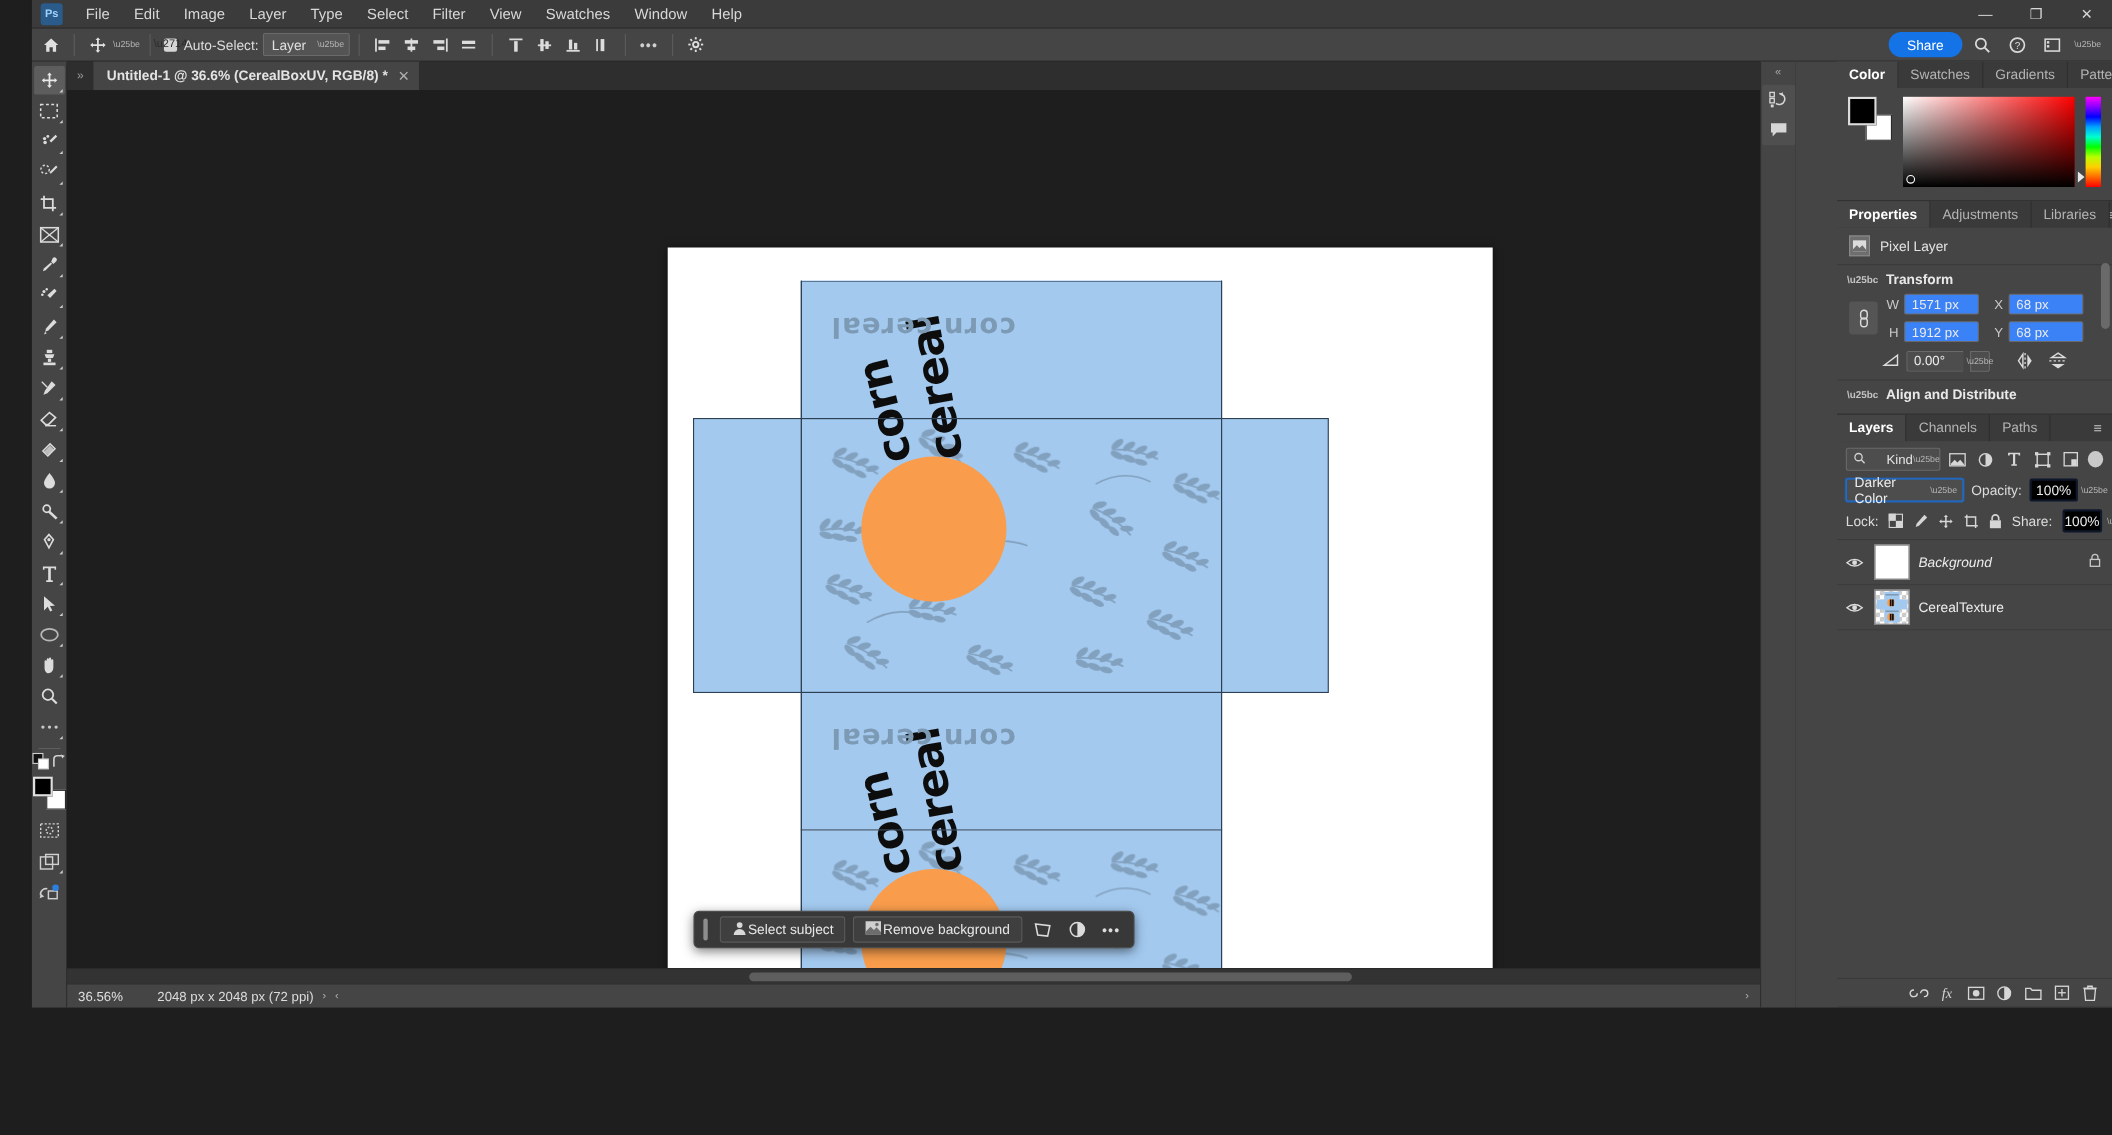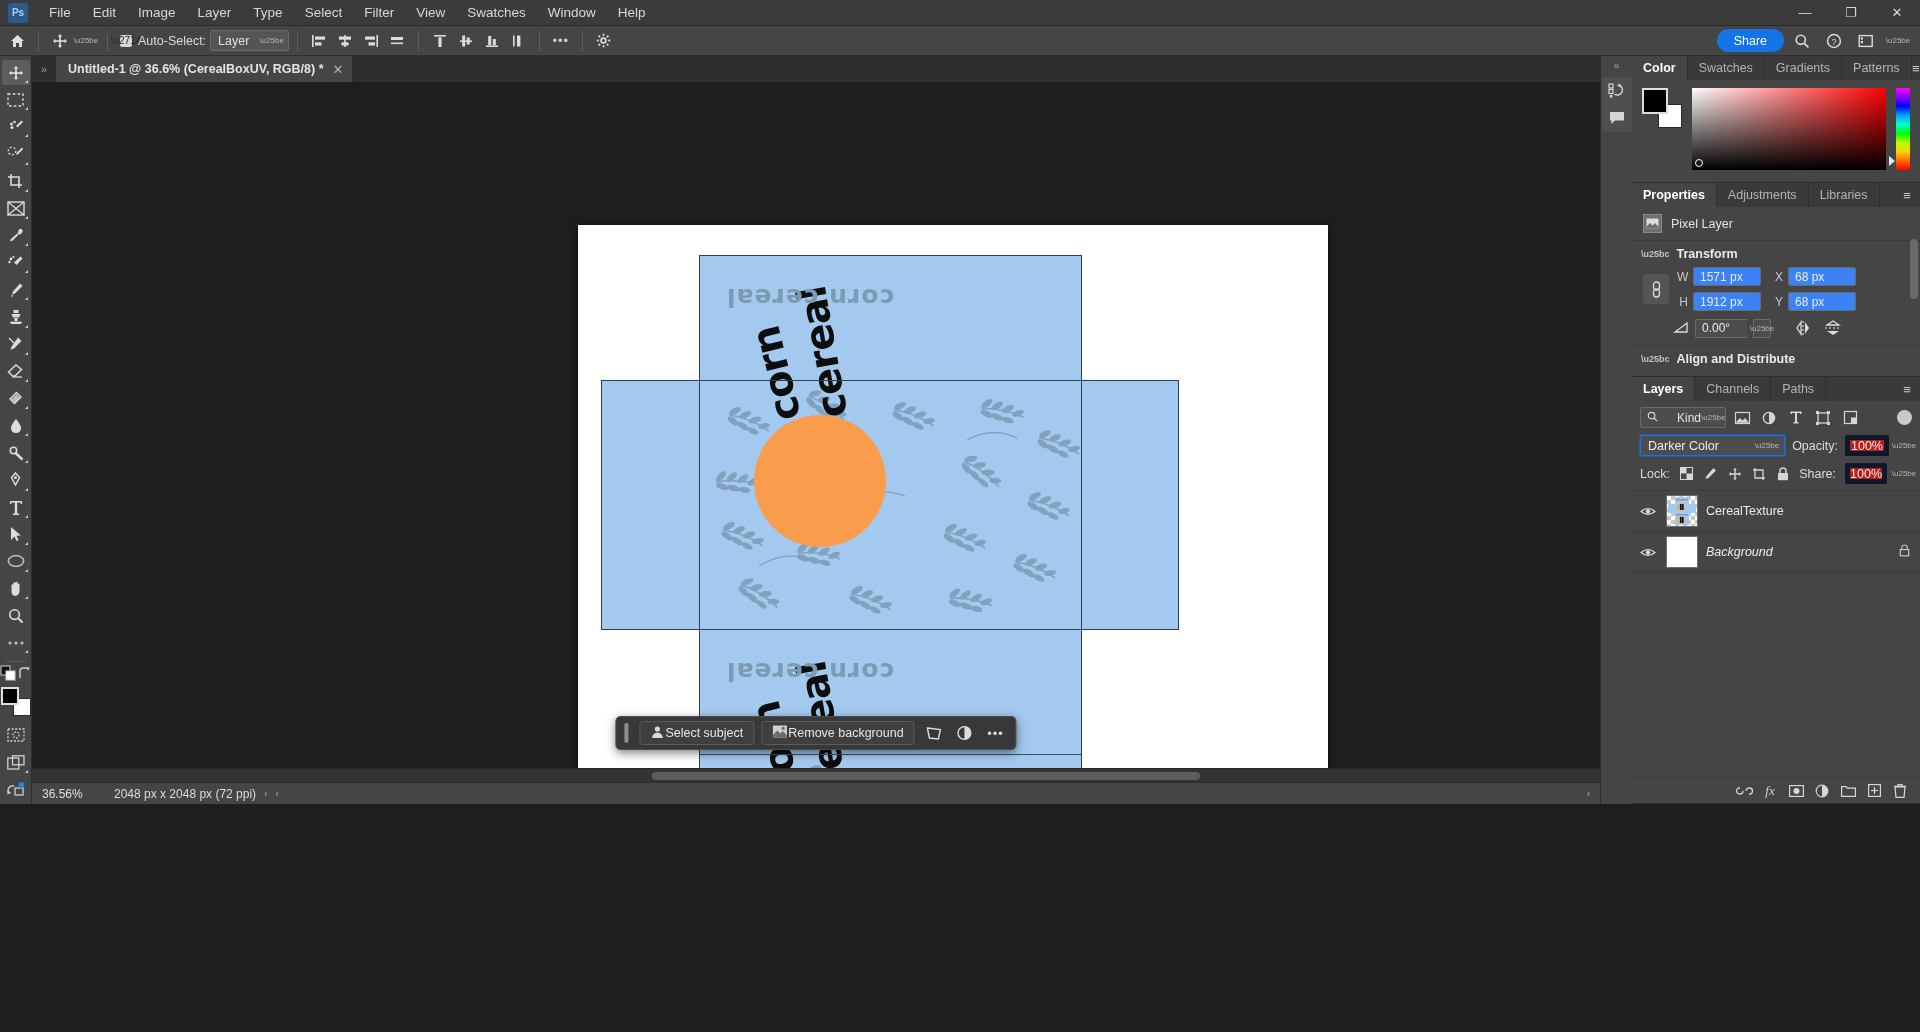--- a/index.html
+++ b/index.html
@@ -4,21 +4,21 @@
 <style>
   * { margin:0; padding:0; box-sizing:border-box; }
   html,body { width:1920px; height:1032px; overflow:hidden; }
   body {
     background:#1e1e1e;
     font-family:"Liberation Sans", sans-serif;
     color:#d4d4d4;
     font-size:13px;
     -webkit-font-smoothing:antialiased;
   }
-  .app { position:relative; width:1920px; height:804px; display:flex; flex-direction:column; }
+  .app { position:relative; width:1920px; height:916px; display:flex; flex-direction:column;padding-left:29px; }
 
   
   .menubar {
     height:26px; background:#3b3b3b; display:flex; align-items:center;
     border-bottom:1px solid #2a2a2a; flex:0 0 26px;
   }
   .ps-logo {
     width:20px;height:20px;margin:0 10px 0 8px;border-radius:3px;
     background:#2a5b8a; color:#9fd3ff; font-size:10px; font-weight:bold;
     display:flex;align-items:center;justify-content:center; letter-spacing:0;
@@ -145,21 +145,21 @@
   .minidock {
     width:32px;background:#454545;border-left:1px solid #2e2e2e;
     display:flex;flex-direction:column;align-items:center;flex:0 0 32px;
   }
   .md-collapse { width:32px;height:18px;display:flex;align-items:center;justify-content:center;color:#a8a8a8;font-size:10px; }
   .md-group { background:#4f4f4f;width:30px;border-radius:2px;margin-top:3px;padding:3px 0;display:flex;flex-direction:column;align-items:center;gap:5px; }
   .md-ico { width:26px;height:22px;display:flex;align-items:center;justify-content:center;color:#d4d4d4; }
 
   
   .rightpanels { width:288px;background:#454545;display:flex;flex-direction:column;flex:0 0 288px; }
-  .panelgroup { background:#454545; border-bottom:1px solid #2e2e2e; }
+  .panelgroup { background:#454545; border-bottom:1px solid #2e2e2e;margin-left:38px; }
   .paneltabs { height:24px;display:flex;align-items:stretch;background:#3a3a3a; }
   .ptab {
     padding:0 11px;display:flex;align-items:center;font-size:12.5px;color:#b4b4b4;
     border-right:1px solid #2f2f2f;
   }
   .ptab.active { background:#454545;color:#ffffff;font-weight:bold; }
   .pmenu { margin-left:auto;width:26px;display:flex;align-items:center;justify-content:center;color:#c7c7c7;font-size:13px; }
 
   
   .colorbody { padding:8px 10px 12px 10px; display:flex; gap:10px; align-items:flex-start;}
@@ -211,21 +211,21 @@
   }
   .fico { width:22px;height:21px;display:flex;align-items:center;justify-content:center;color:#d6d6d6; }
   .toggleswitch { margin-left:auto;width:15px;height:15px;border-radius:50%;background:#c9c9c9; }
   .blendrow { display:flex;align-items:center;gap:7px;padding:3px 8px; }
   .blendsel {
     background:#4d4d4d;border:1px solid #1473e6;border-radius:2px;height:21px;flex:1;
     display:flex;align-items:center;justify-content:space-between;padding:0 5px 0 7px;font-size:12.5px;color:#ececec;
     box-shadow:0 0 0 1px rgba(20,115,230,.5);
   }
   .opac-lab { font-size:12.5px;color:#dcdcdc;white-space:nowrap; }
-  .opac-inp { background:#b91c1c;border:5px solid #0f172a;border-radius:2px;height:21px;width:44px;display:flex;align-items:center;justify-content:center;font-size:12.5px;color:#ececec; }
+  .opac-inp { background:#000000;border:2px solid #0f172a;border-radius:2px;height:21px;width:44px;display:flex;align-items:center;justify-content:center;font-size:12.5px;color:#ececec; }
   .opac-dd { width:16px;height:21px;display:flex;align-items:center;justify-content:center; }
   .lockrow { display:flex;align-items:center;gap:9px;padding:4px 8px 6px 8px;font-size:12.5px;color:#dcdcdc; }
   .lockico { width:16px;height:16px;display:flex;align-items:center;justify-content:center;color:#dadada; }
 
   .layerlist { flex:1; overflow:hidden; border-top:1px solid #3a3a3a; }
   .layerrow {
     height:41px;display:flex;align-items:center;gap:8px;padding:0 10px 0 6px;
     border-bottom:1px solid #3c3c3c;
   }
   .layerrow.selected { background:#5a5a5a; }
@@ -983,52 +983,52 @@
         </div>
 
         <div class="layerlist">
           <div class="layerrow">
             <span class="eye">
               <svg width="16" height="11" viewBox="0 0 16 11">
                   <path d="M1 5.5 Q8 -0.5 15 5.5 Q8 11.5 1 5.5 Z" fill="none" stroke="#dcdcdc" stroke-width="1.2"></path>
                   <circle cx="8" cy="5.5" r="2.2" fill="#dcdcdc"></circle>
                 </svg>
             </span>
+            <span class="lthumb" style="background:#ffffff;"></span>
+            <span class="lname italic">Background</span>
+            <span class="locki">
+              <svg width="11" height="13" viewBox="0 0 12 14">
+                  <path d="M3 6 V4 a3 3 0 0 1 6 0 v2" fill="none" stroke="#c7c7c7" stroke-width="1.3"></path>
+                  <rect x="1.4" y="6" width="9.2" height="6.8" fill="none" stroke="#c7c7c7" stroke-width="1.3"></rect>
+                </svg>
+            </span>
+          </div>
+          <div class="layerrow">
+            <span class="eye">
+              <svg width="16" height="11" viewBox="0 0 16 11">
+                  <path d="M1 5.5 Q8 -0.5 15 5.5 Q8 11.5 1 5.5 Z" fill="none" stroke="#dcdcdc" stroke-width="1.2"></path>
+                  <circle cx="8" cy="5.5" r="2.2" fill="#dcdcdc"></circle>
+                </svg>
+            </span>
             <span class="lthumb checker">
               <svg width="30" height="30" viewBox="0 0 30 30" style="position:absolute;left:0;top:0;">
                 <rect x="8" y="1" width="14" height="28" fill="#a3c9ef"></rect>
                 <rect x="1" y="8" width="28" height="9" fill="#a3c9ef"></rect>
                 <circle cx="14" cy="11" r="3.4" fill="#f99d4c"></circle>
                 <rect x="13" y="8" width="1.6" height="6" fill="#111"></rect>
                 <rect x="15" y="8" width="1.6" height="6" fill="#111"></rect>
                 <circle cx="14" cy="24" r="3.4" fill="#f99d4c"></circle>
                 <rect x="13" y="21" width="1.6" height="6" fill="#111"></rect>
                 <rect x="15" y="21" width="1.6" height="6" fill="#111"></rect>
                 <rect x="9" y="3" width="12" height="1.4" fill="#7d9ab5"></rect>
                 <rect x="9" y="18" width="12" height="1.4" fill="#7d9ab5"></rect>
               </svg>
             </span>
             <span class="lname">CerealTexture</span>
           </div>
-          <div class="layerrow">
-            <span class="eye">
-              <svg width="16" height="11" viewBox="0 0 16 11">
-                  <path d="M1 5.5 Q8 -0.5 15 5.5 Q8 11.5 1 5.5 Z" fill="none" stroke="#dcdcdc" stroke-width="1.2"></path>
-                  <circle cx="8" cy="5.5" r="2.2" fill="#dcdcdc"></circle>
-                </svg>
-            </span>
-            <span class="lthumb" style="background:#ffffff;"></span>
-            <span class="lname italic">Background</span>
-            <span class="locki">
-              <svg width="11" height="13" viewBox="0 0 12 14">
-                  <path d="M3 6 V4 a3 3 0 0 1 6 0 v2" fill="none" stroke="#c7c7c7" stroke-width="1.3"></path>
-                  <rect x="1.4" y="6" width="9.2" height="6.8" fill="none" stroke="#c7c7c7" stroke-width="1.3"></rect>
-                </svg>
-            </span>
-          </div>
         </div>
 
         <div class="layerfooter">
           <div class="lf-ico">
             <svg width="17" height="10" viewBox="0 0 17 10">
                 <path d="M7 5 a3 3 0 0 1 -3 3 H3.5 a3 3 0 0 1 0 -6 H4" fill="none" stroke="#d6d6d6" stroke-width="1.3"></path>
                 <path d="M10 5 a3 3 0 0 1 3 -3 h0.5 a3 3 0 0 1 0 6 H13" fill="none" stroke="#d6d6d6" stroke-width="1.3"></path>
               </svg>
           </div>
           <div class="lf-ico" style="font-size:13px;font-style:italic;font-family:'Liberation Serif',serif;">fx</div>

